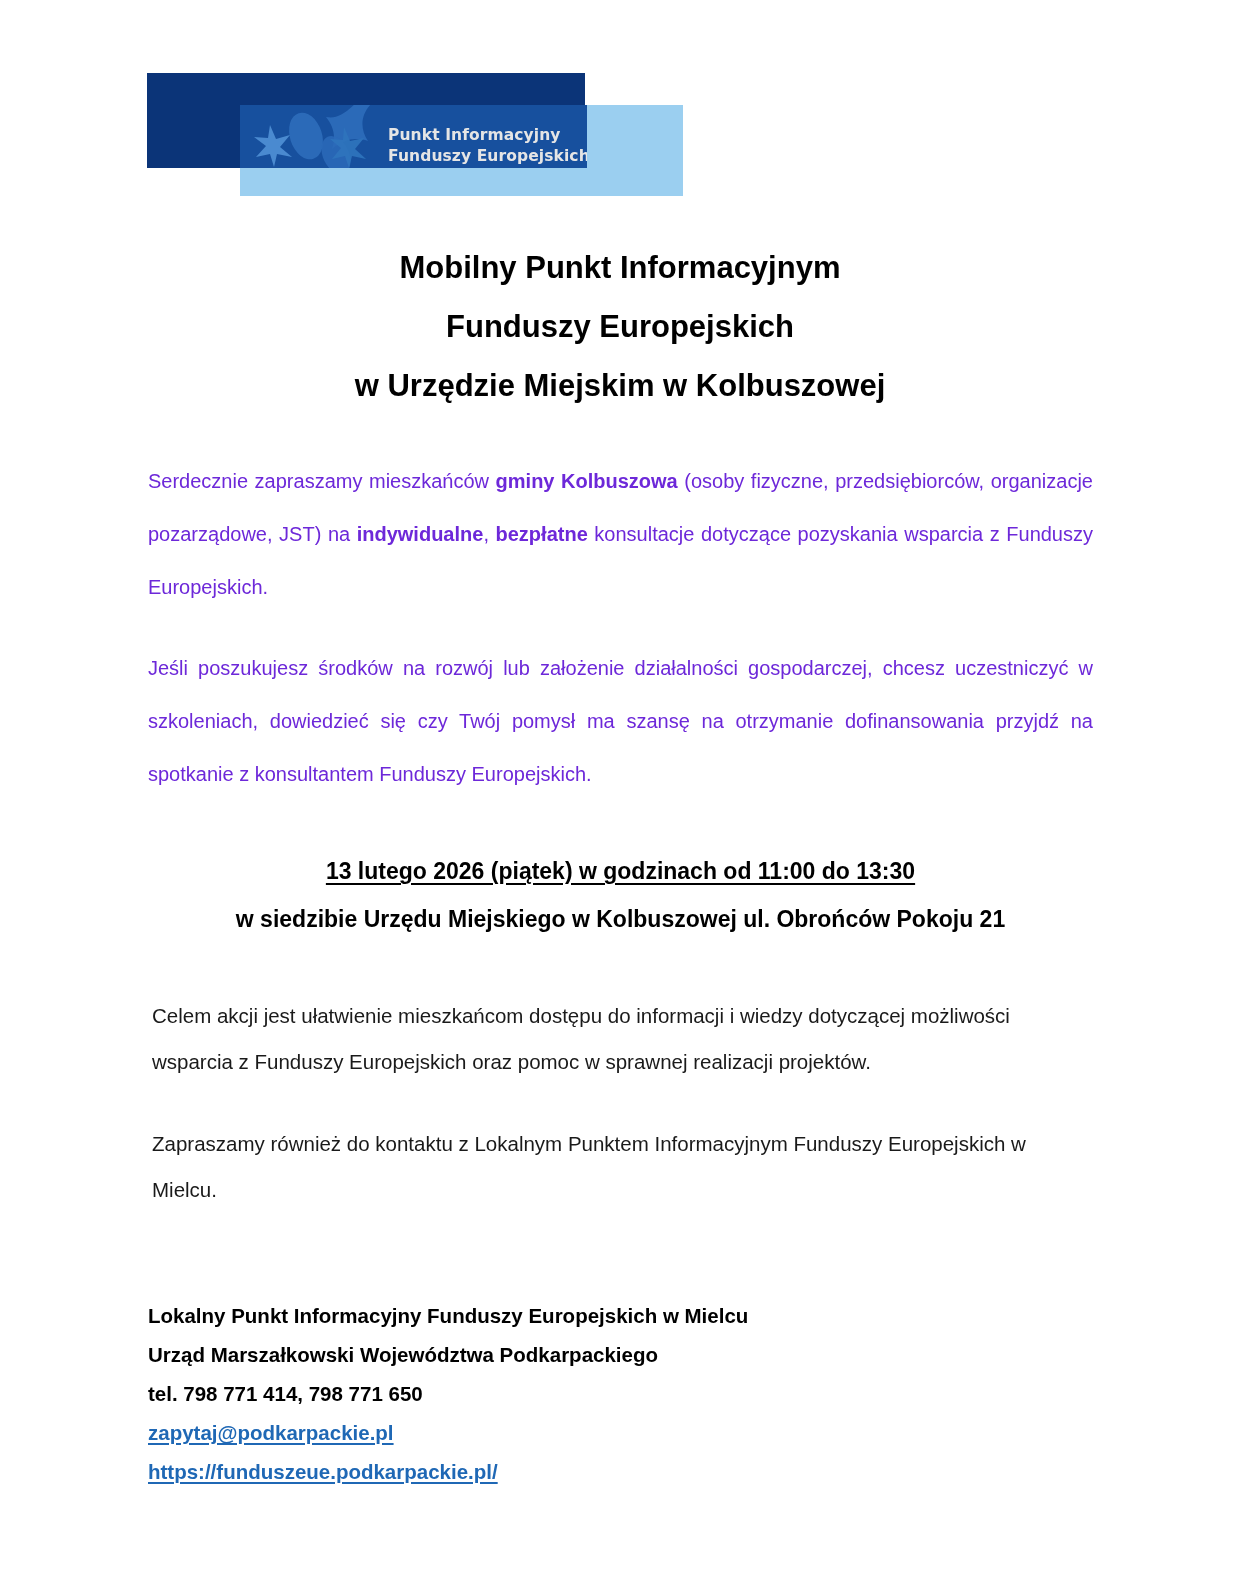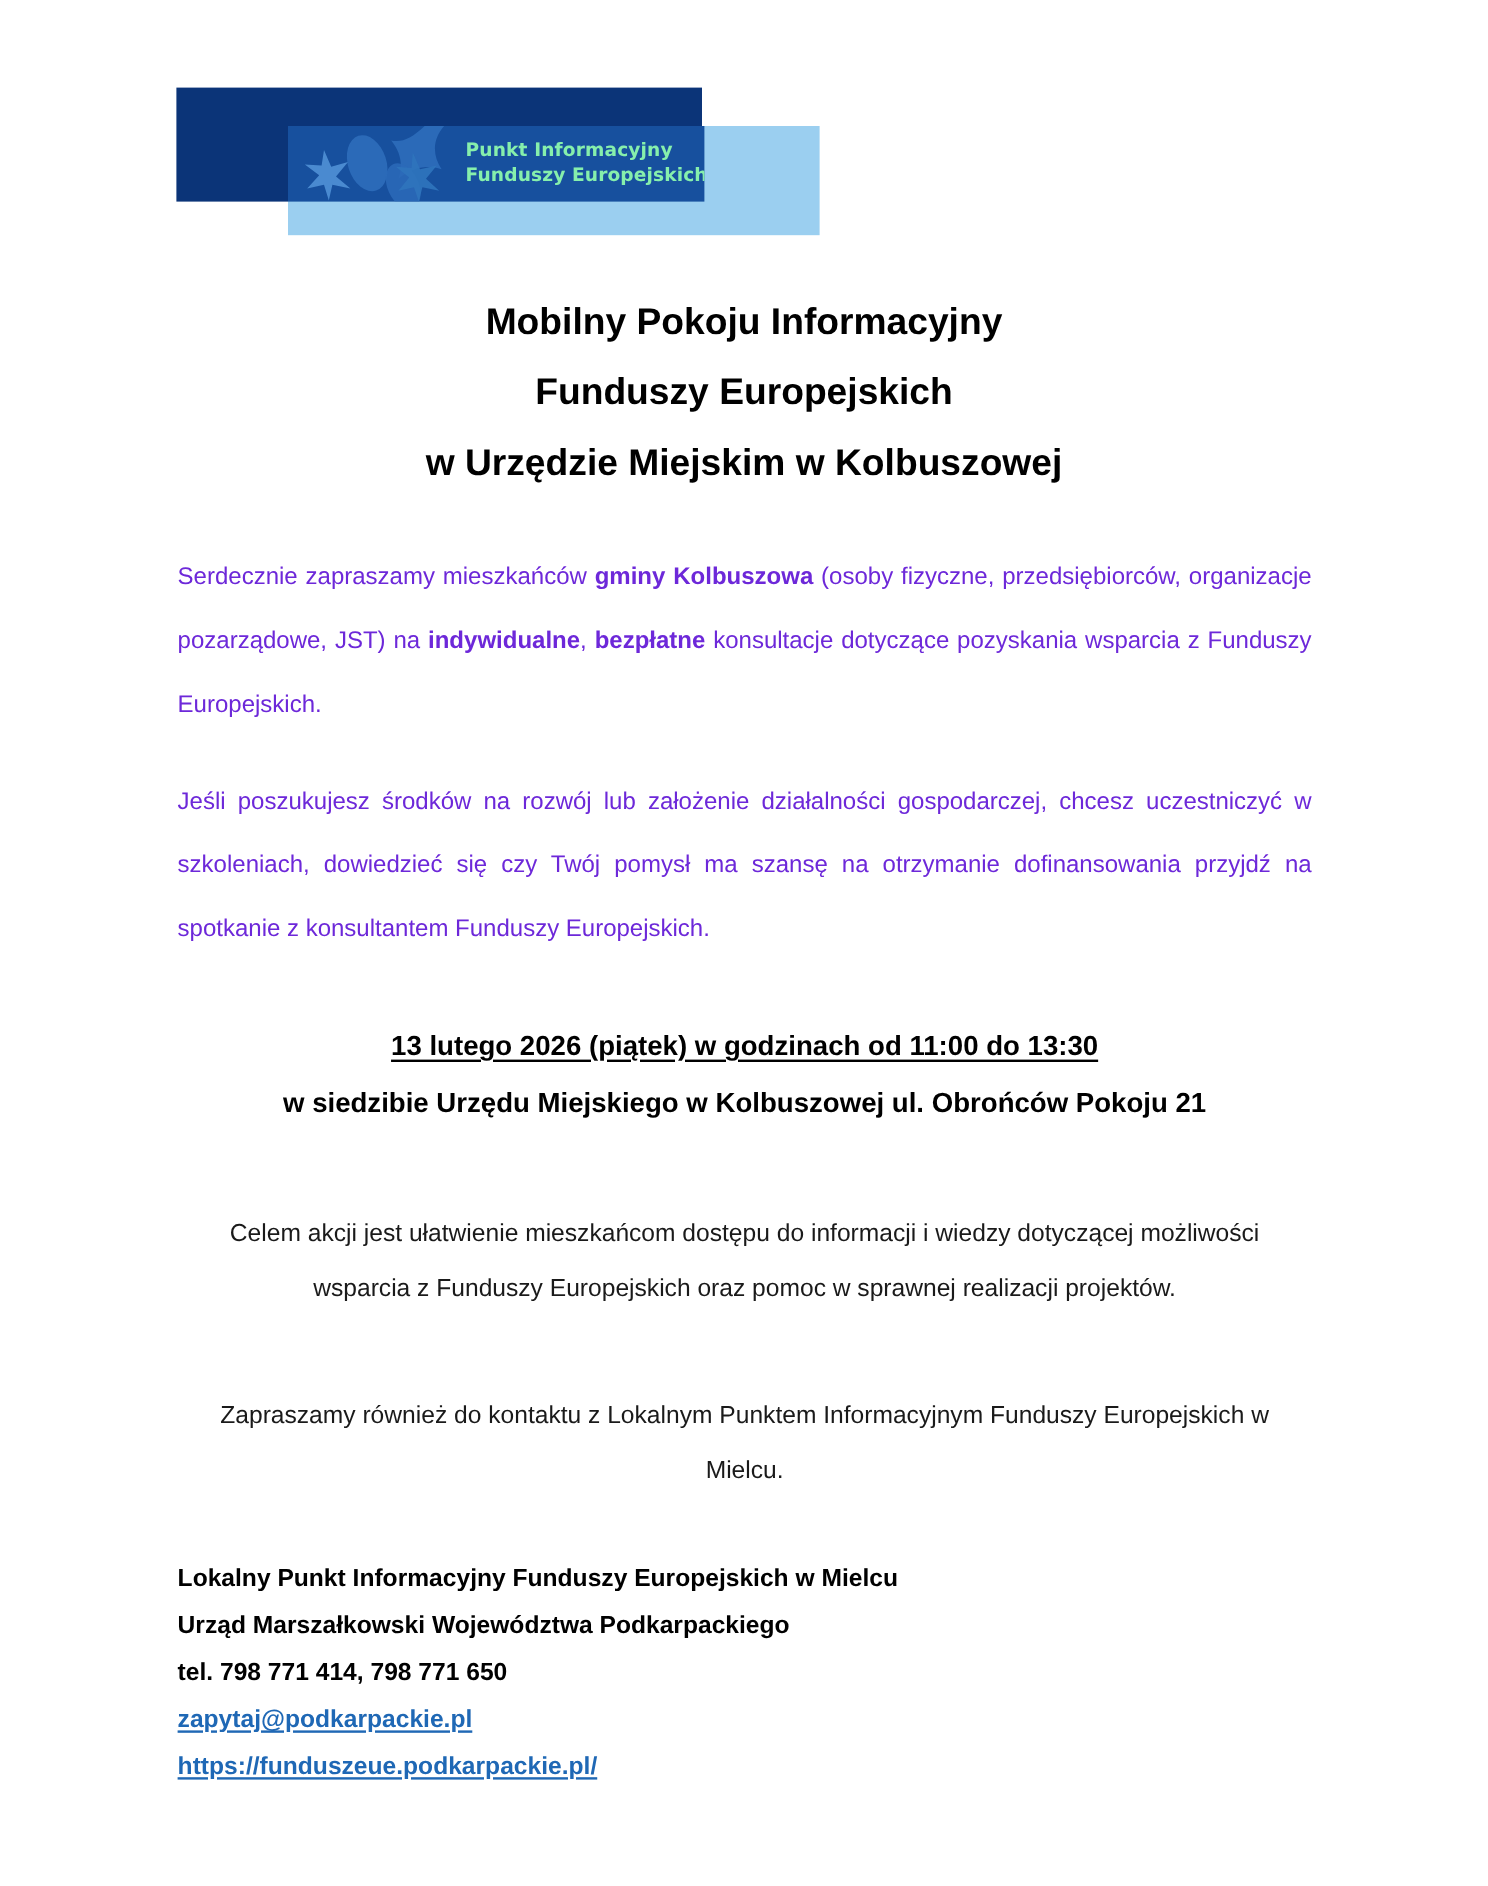--- a/index.html
+++ b/index.html
@@ -60,22 +60,22 @@
   .logo-stars {
     position: absolute;
     left: 0;
     top: 0;
     width: 140px;
     height: 63px;
   }
   .logo-text {
     position: absolute;
     left: 148px;
-    top: 10px;
-    color: #86efac;
+    top: 20px;
+    color: #e5e5e5;
     font-family: "DejaVu Sans", sans-serif;
     font-weight: bold;
     font-size: 15.5px;
     line-height: 21px;
     letter-spacing: 0.1px;
     white-space: nowrap;
   }
 
   
   .title-block {
@@ -124,22 +124,22 @@
   }
   .highlight .underlined {
     text-decoration: underline;
     text-underline-offset: 4px;
   }
 
   
   .para-left {
     font-size: 20.5px;
     line-height: 46px;
-    text-align: center;
-    margin: 16px;
+    text-align: left;
+    margin: 4px;
     color: #1a1a1a;
   }
   .bold-line {
     font-weight: bold;
     font-size: 20.5px;
     line-height: 39px;
     color: #000000;
   }
 
   
@@ -186,21 +186,21 @@
         <path d="M104 22 L110 36 L124 33 L115 44 L126 54 L112 51 L109 63 L105 51 L92 54 L101 43 L90 34 L103 35 Z" fill="#2f74bd" opacity="0.9"></path>
       </svg>
       <div class="logo-text">
         <div>Punkt Informacyjny</div>
         <div>Funduszy Europejskich</div>
       </div>
     </div>
   </div>
 
   <div class="title-block">
-    <div class="title-line">Mobilny Pokoju Informacyjny</div>
+    <div class="title-line">Mobilny Punkt Informacyjnym</div>
     <div class="title-line">Funduszy Europejskich</div>
     <div class="title-line">w Urzędzie Miejskim w Kolbuszowej</div>
   </div>
 
   <div class="content">
 
     <p class="para"><span>Serdecznie zapraszamy mieszkańców </span><b>gminy Kolbuszowa</b><span> (osoby fizyczne, przedsiębiorców, organizacje pozarządowe, JST) na </span><b>indywidualne</b><span>, </span><b>bezpłatne</b><span> konsultacje dotyczące pozyskania wsparcia z Funduszy Europejskich.</span></p>
 
     <div class="spacer-sm"></div>
 

